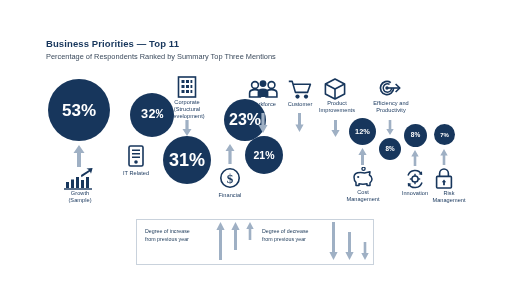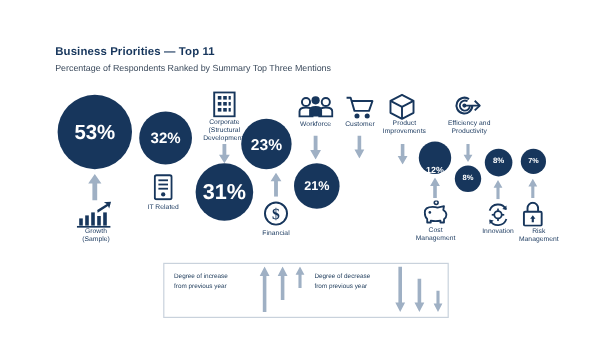--- a/index.html
+++ b/index.html
@@ -109,21 +109,21 @@
       <rect x="7" y="11.5" width="3" height="8.5" fill="#17365c"></rect>
       <rect x="12" y="9" width="3" height="11" fill="#17365c"></rect>
       <rect x="17" y="12" width="3" height="8" fill="#17365c"></rect>
       <rect x="22" y="9" width="3" height="11" fill="#17365c"></rect>
       <rect x="0" y="20.3" width="28" height="1.4" fill="#17365c"></rect>
     </svg>
   </div>
   <div class="label" style="left:52px; top:190px; width:56px;">Growth
 (Sample)</div>
 
-  <div class="bubble" style="left:116px; top:93px; width:44px; height:44px; font-size:12.5px;">
+  <div class="bubble" style="left:130px; top:93px; width:44px; height:44px; font-size:12.5px;font-family:Liberation Mono, monospace;">
     <span>32%</span>
   </div>
   <div class="icon" style="left:128px; top:145px;">
     <svg width="16" height="22" viewBox="0 0 16 22">
       <rect x="1" y="1" width="14" height="20" rx="1.5" fill="none" stroke="#17365c" stroke-width="1.6"></rect>
       <rect x="4" y="4.5" width="8" height="1.5" fill="#17365c"></rect>
       <rect x="4" y="8" width="8" height="1.5" fill="#17365c"></rect>
       <rect x="4" y="11.5" width="8" height="1.5" fill="#17365c"></rect>
       <circle cx="8" cy="17" r="1.8" fill="#17365c"></circle>
     </svg>
@@ -149,21 +149,21 @@
 Development)</div>
   <div class="arrow" style="left:182px; top:120px;">
     <svg width="10" height="16" viewBox="0 0 10 16">
         <path d="M5 16 L9.5 9 L6.6 9 L6.6 0 L3.4 0 L3.4 9 L0.5 9 Z" fill="#9fb0c4"></path>
       </svg>
   </div>
   <div class="bubble" style="left:163px; top:136px; width:48px; height:48px; font-size:18px;">
     <span>31%</span>
   </div>
 
-  <div class="bubble" style="left:201px; top:99px; width:42px; height:42px; font-size:13px;">
+  <div class="bubble" style="left:224px; top:99px; width:42px; height:42px; font-size:16px;">
     <span>23%</span>
   </div>
   <div class="arrow" style="left:225px; top:144px;">
     <svg width="10" height="20" viewBox="0 0 10 20">
         <path d="M5 0 L9.5 7 L6.6 7 L6.6 20 L3.4 20 L3.4 7 L0.5 7 Z" fill="#9fb0c4"></path>
       </svg>
   </div>
   <div class="icon" style="left:219px; top:167px;">
     <svg width="22" height="22" viewBox="0 0 22 22">
       <circle cx="11" cy="11" r="9.2" fill="none" stroke="#17365c" stroke-width="1.6"></circle>
@@ -214,21 +214,21 @@
     </svg>
   </div>
   <div class="label" style="left:309px; top:100px; width:56px;">Product
 Improvements</div>
   <div class="arrow" style="left:331px; top:120px;">
     <svg width="9" height="17" viewBox="0 0 9 17">
         <path d="M4.5 17 L8.6 10 L6 10 L6 0 L3 0 L3 10 L0.4 10 Z" fill="#9fb0c4"></path>
       </svg>
   </div>
 
-  <div class="bubble" style="left:349px; top:118px; width:27px; height:27px; font-size:7.4px;align-items:flex-end;">
+  <div class="bubble" style="left:349px; top:118px; width:27px; height:27px; font-size:7.4px;">
     <span>12%</span>
   </div>
   <div class="arrow" style="left:358px; top:148px;">
     <svg width="9" height="17" viewBox="0 0 9 17">
         <path d="M4.5 0 L8.6 7 L6 7 L6 17 L3 17 L3 7 L0.4 7 Z" fill="#9fb0c4"></path>
       </svg>
   </div>
   <div class="icon" style="left:351px; top:167px;">
     <svg width="24" height="20" viewBox="0 0 24 20">
       <circle cx="12.5" cy="1.8" r="1.6" fill="none" stroke="#17365c" stroke-width="1.3"></circle>

